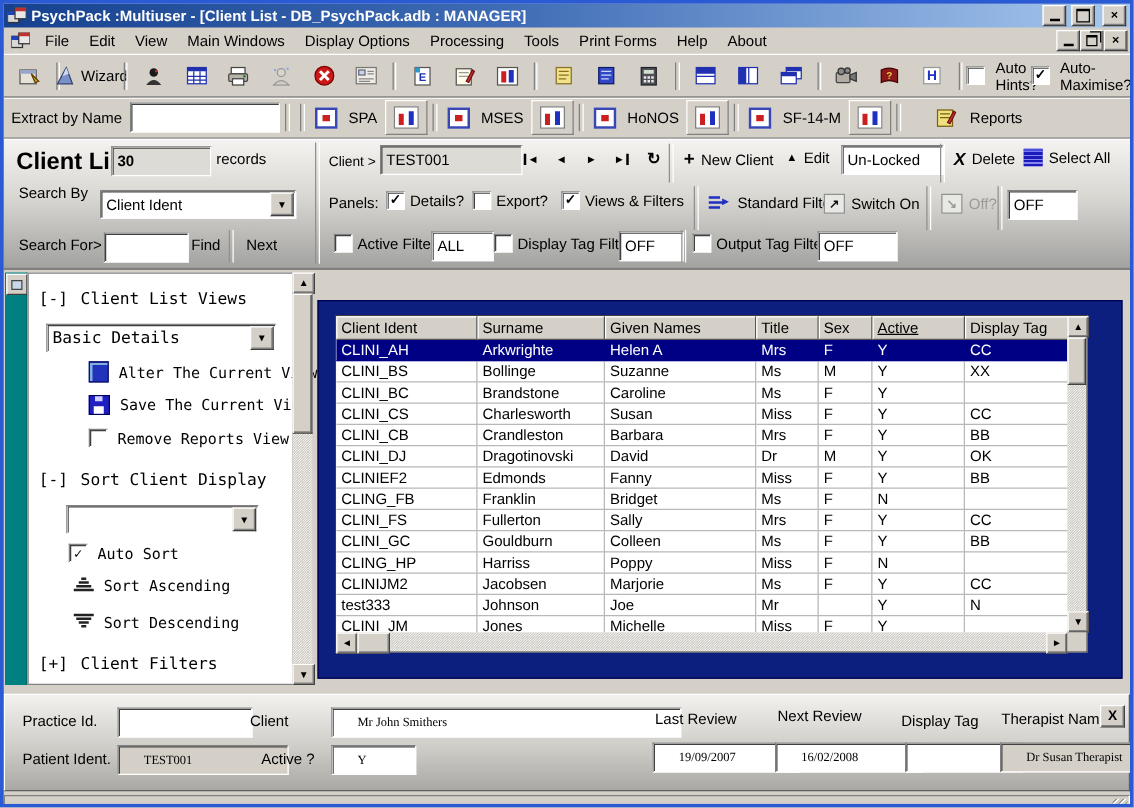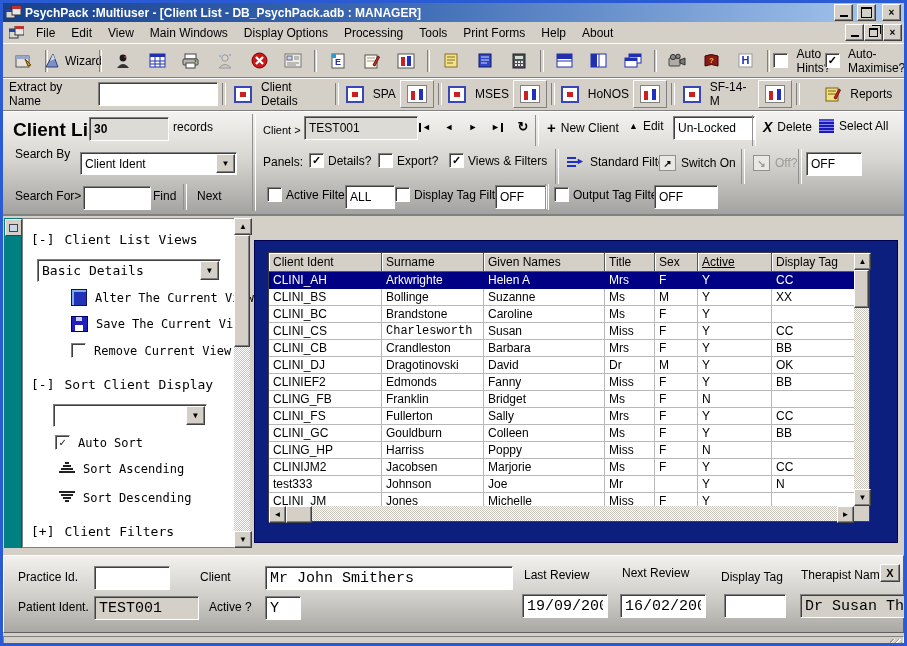--- a/index.html
+++ b/index.html
@@ -90,21 +90,21 @@
   .grid-vscroll{position:absolute;right:0;top:0;bottom:15px;width:15px;display:flex;flex-direction:column}
   .grid-hscroll{position:absolute;left:0;right:15px;bottom:0;height:15px;display:flex}
   .grid-hscroll .sb-btn{width:15px;height:15px}
   .hthumb{width:24px;height:100%;background:#d4d0c8;border:1px solid;border-color:#fff #404040 #404040 #fff;box-shadow:inset -1px -1px 0 #808080}
   .htrack{flex:1;background-color:#c9c5bd;background-image:linear-gradient(45deg,#fff 25%,transparent 25%,transparent 75%,#fff 75%),linear-gradient(45deg,#fff 25%,transparent 25%,transparent 75%,#fff 75%);background-size:2px 2px;background-position:0 0,1px 1px}
   .corner{position:absolute;right:0;bottom:0;width:15px;height:15px;background:#d4d0c8}
 
   
   .details{position:relative;height:76px;margin-top:5px;background:linear-gradient(180deg,#f2f1ee 0%,#cfcdc8 55%,#a9a8a4 100%);border:1px solid;border-color:#fff #606060 #606060 #fff}
   .dp-label{position:absolute;font-size:12px;white-space:nowrap}
-  .dp-input{position:absolute;height:20px;background:#fff;border:1px solid;border-color:#808080 #fff #fff #808080;box-shadow:inset 1px 1px 0 #404040;padding:1px 4px;font-size:15px;font-family:Liberation Mono, monospace;outline:none}
+  .dp-input{position:absolute;height:20px;background:#fff;border:1px solid;border-color:#808080 #fff #fff #808080;box-shadow:inset 1px 1px 0 #404040;padding:1px 20px;font-size:10px;font-family:Liberation Serif, serif;outline:none}
   .dp-gray{background:#d4d0c8}
   .xbtn{position:absolute;width:18px;height:16px;background:#d4d0c8;border:1px solid;border-color:#fff #404040 #404040 #fff;box-shadow:inset -1px -1px 0 #808080;display:flex;align-items:center;justify-content:center;font-weight:bold;font-size:11px}
 
   
   .statusbar{position:relative;height:15px;margin-top:3px;background:#d4d0c8;border:1px solid;border-color:#808080 #fff #fff #808080}
   .grip{position:absolute;right:1px;bottom:1px;width:12px;height:12px;background:repeating-linear-gradient(135deg,transparent 0 2px,#9a9a9a 2px 3px,#fff 3px 4px)}
 
   svg{display:block}
   .ico18{width:20px;height:18px;display:flex;align-items:center;justify-content:center}
 </style>
@@ -379,24 +379,20 @@
     <span class="tbtn">
       <span class="cb checked"></span>
       <span class="cblabel">Auto-Maximise?</span>
     </span>
   </div>
 
   <div class="toolbar2">
     <span style="font-size:12px">Extract by Name</span>
     <input class="field-input" style="width: 112px; margin-left: 6px;" value="">
     <span class="vsep"></span>
-    <span class="tbtn">
-        <span class="assi"></span>
-        <span class="tb2label">Client Details</span>
-      </span>
     <span class="vsep"></span>
     <span class="tbtn">
         <span class="assi"></span>
         <span class="tb2label">SPA</span>
       </span>
     <span class="tbtn raised">
         <span class="chi"></span>
       </span>
     <span class="vsep"></span>
     <span class="tbtn">
@@ -580,21 +576,21 @@
       <div class="side-item" style="left:48px;top:70px">
           <span class="mon-icon"></span>
           <span>Alter The Current View</span>
         </div>
       <div class="side-item" style="left:48px;top:97px">
           <span class="flop-icon"></span>
           <span>Save The Current View</span>
         </div>
       <div class="side-item" style="left:48px;top:124px">
           <span class="cb"></span>
-          <span>Remove Current View</span>
+          <span>Remove Reports View</span>
         </div>
       <div class="side-head" style="top:158px">
           <span>[-]</span>
           <span>Sort Client Display</span>
         </div>
       <div class="side-select" style="left:30px;top:185px;width:152px">
           <span class="seltxt"></span>
           <span class="dd-btn">
             <span>▼</span>
           </span>
@@ -673,21 +669,21 @@
                 <div class="gc" style="width: 104px;">CLINI_BC</div>
                 <div class="gc" style="width: 93px;">Brandstone</div>
                 <div class="gc" style="width: 112px;">Caroline</div>
                 <div class="gc" style="width: 41px;">Ms</div>
                 <div class="gc" style="width: 34px;">F</div>
                 <div class="gc" style="width: 65px;">Y</div>
                 <div class="gc" style="width: 80px;"></div>
               </div>
               <div class="grow">
                 <div class="gc" style="width: 104px;">CLINI_CS</div>
-                <div class="gc" style="width: 93px; font-family: Liberation Mono, monospace;">Charlesworth</div>
+                <div class="gc" style="width: 93px;">Charlesworth</div>
                 <div class="gc" style="width: 112px;">Susan</div>
                 <div class="gc" style="width: 41px;">Miss</div>
                 <div class="gc" style="width: 34px;">F</div>
                 <div class="gc" style="width: 65px;">Y</div>
                 <div class="gc" style="width: 80px;">CC</div>
               </div>
               <div class="grow">
                 <div class="gc" style="width: 104px;">CLINI_CB</div>
                 <div class="gc" style="width: 93px;">Crandleston</div>
                 <div class="gc" style="width: 112px;">Barbara</div>

